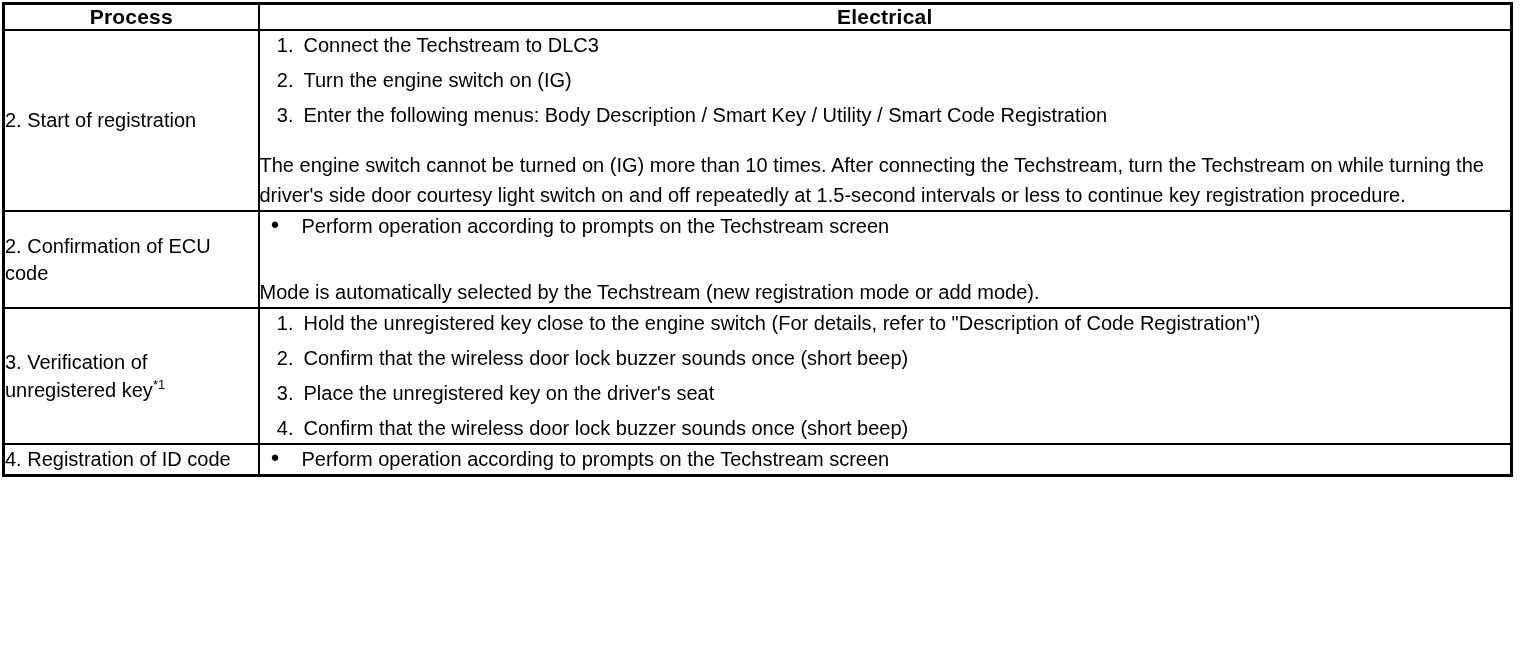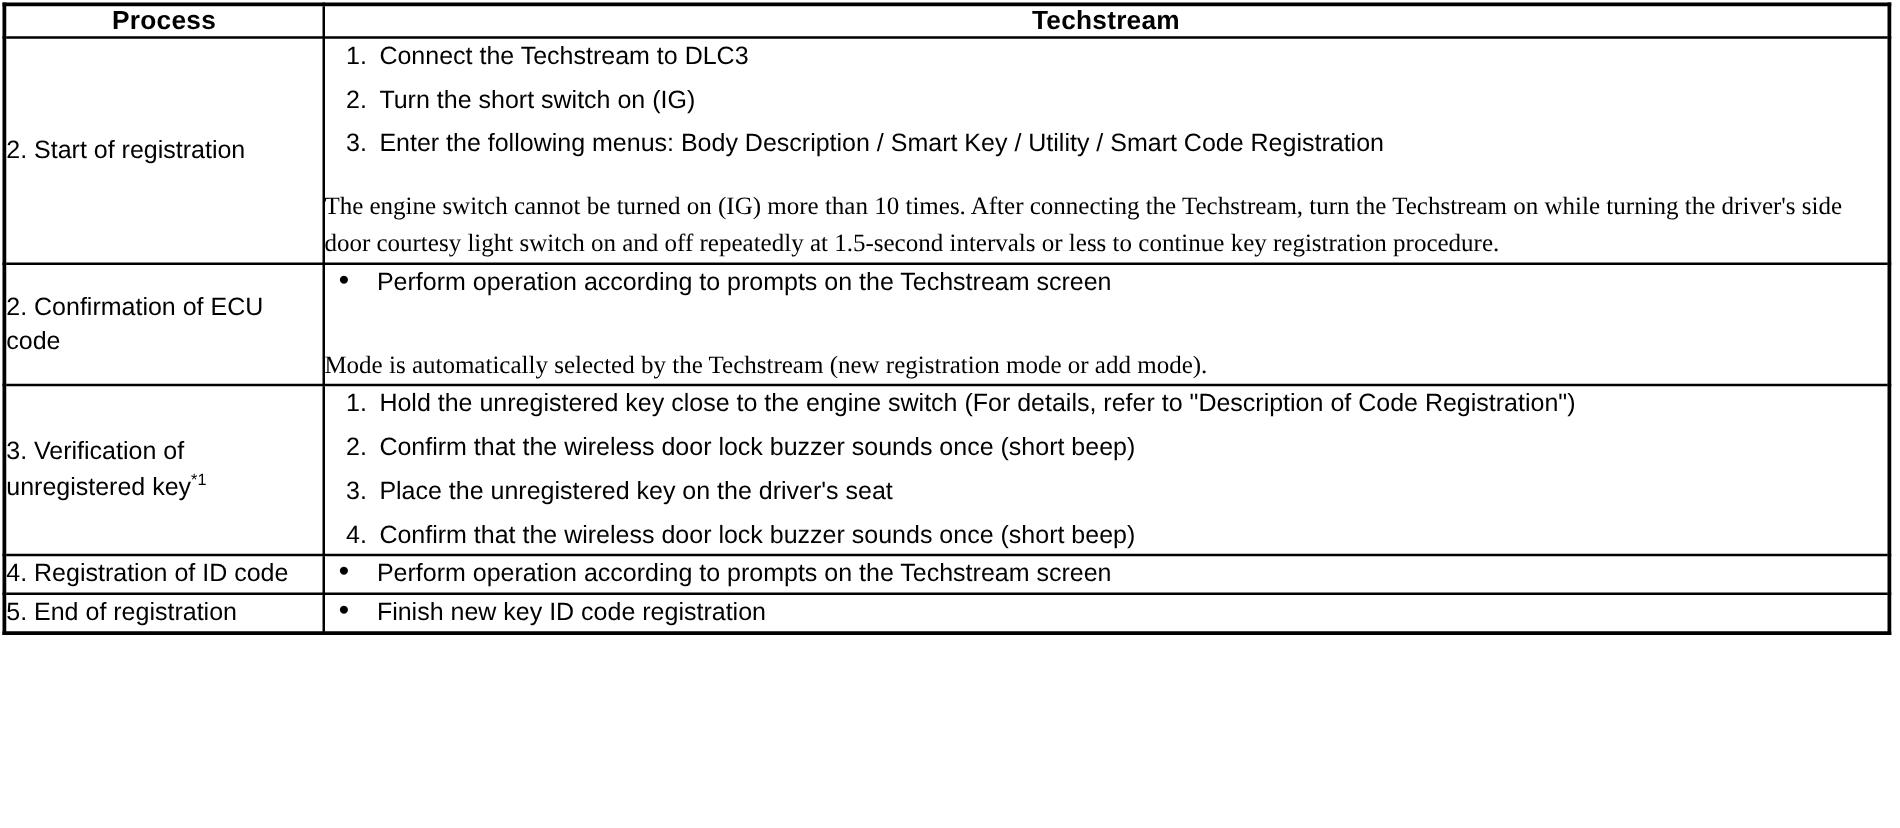--- a/index.html
+++ b/index.html
@@ -86,21 +86,20 @@
   ul.bullets li .dot {
     position: absolute;
     left: 11px;
     top: 0;
     font-size: 15px;
     line-height: 1.6;
   }
   p.note {
     margin: 20px 0 0 0;
     line-height: 1.5;
-    font-family: Liberation Serif, serif;
   }
   p.note.tight {
     margin-top: 36px;
   }
   .sup {
     font-size: 13px;
     vertical-align: super;
   }
 </style>
 </head>
@@ -108,31 +107,31 @@
 
 <div class="page">
   <table class="proc-table">
     <colgroup>
         <col class="c1">
         <col class="c2">
       </colgroup>
     <thead>
       <tr>
         <th class="head">Process</th>
-        <th class="head">Techstream</th>
+        <th class="head">Electrical</th>
       </tr>
     </thead>
     <tbody>
 
       <tr>
         <td class="process">2. Start of registration</td>
         <td class="procedure">
           <ol class="steps">
             <li><span class="num">1.</span><span>Connect the Techstream to DLC3</span></li>
-            <li><span class="num">2.</span><span>Turn the short switch on (IG)</span></li>
+            <li><span class="num">2.</span><span>Turn the engine switch on (IG)</span></li>
             <li><span class="num">3.</span><span>Enter the following menus: Body Description / Smart Key / Utility / Smart Code Registration</span></li>
           </ol>
           <p class="note">The engine switch cannot be turned on (IG) more than 10 times. After connecting the Techstream, turn the Techstream on while turning the driver's side door courtesy light switch on and off repeatedly at 1.5-second intervals or less to continue key registration procedure.</p>
         </td>
       </tr>
 
       <tr>
         <td class="process">2. Confirmation of ECU code</td>
         <td class="procedure">
           <ul class="bullets">
@@ -156,24 +155,16 @@
 
       <tr>
         <td class="process">4. Registration of ID code</td>
         <td class="procedure">
           <ul class="bullets">
             <li><span class="dot">●</span><span>Perform operation according to prompts on the Techstream screen</span></li>
           </ul>
         </td>
       </tr>
 
-      <tr>
-        <td class="process">5. End of registration</td>
-        <td class="procedure">
-          <ul class="bullets">
-            <li><span class="dot">●</span><span>Finish new key ID code registration</span></li>
-          </ul>
-        </td>
-      </tr>
 
     </tbody>
   </table>
 </div>
 
 </body></html>

